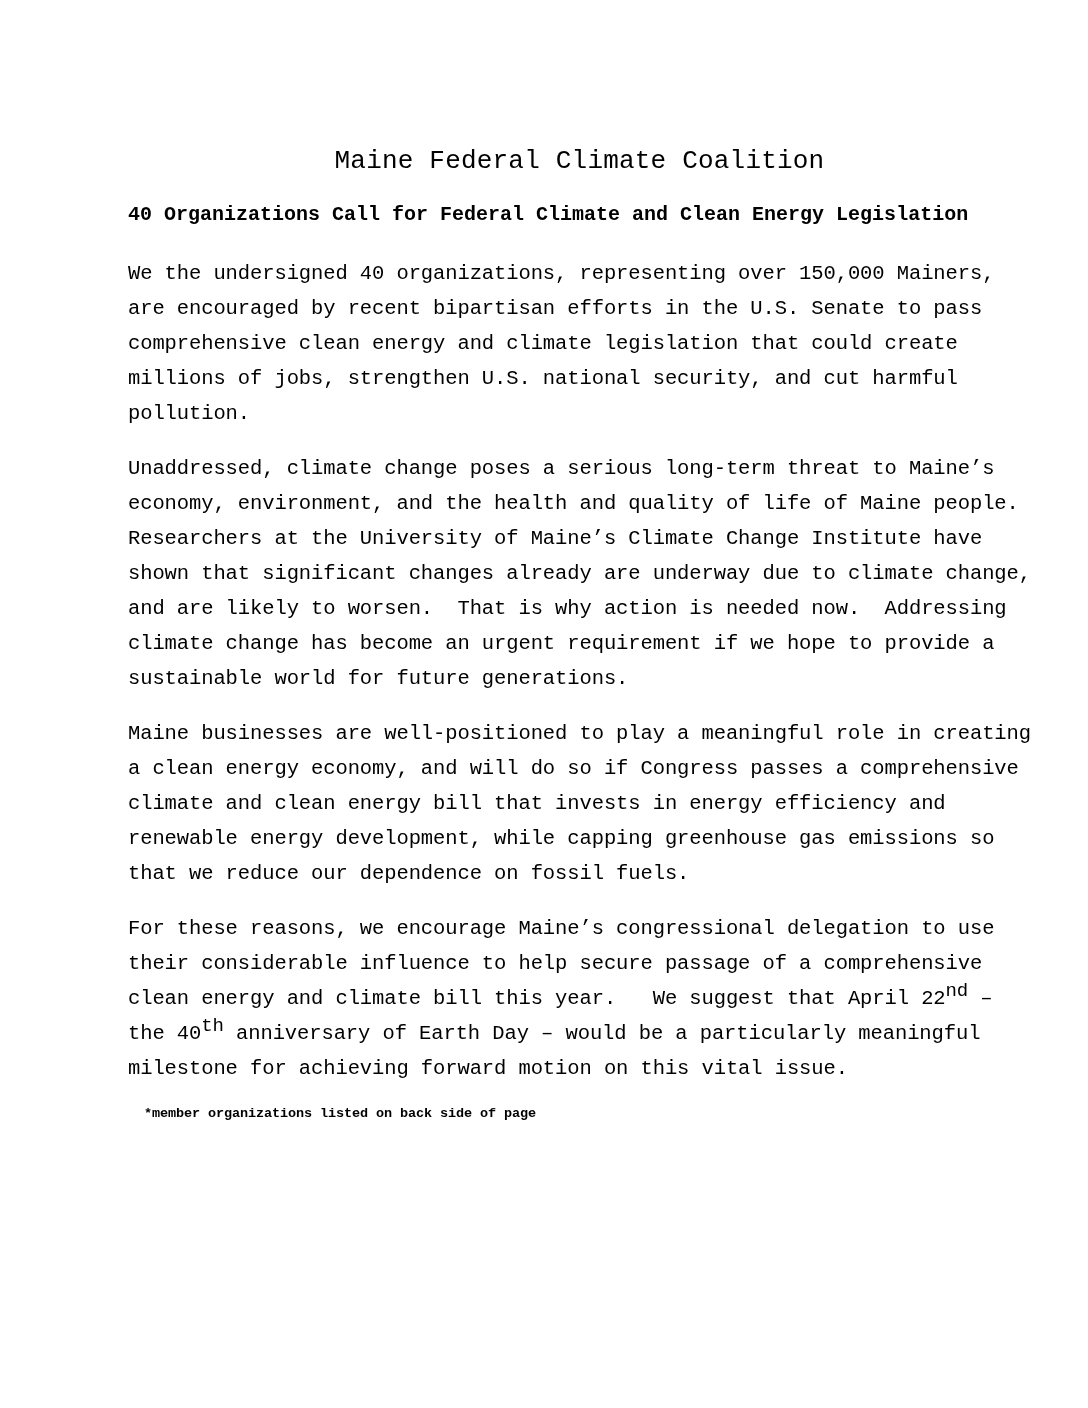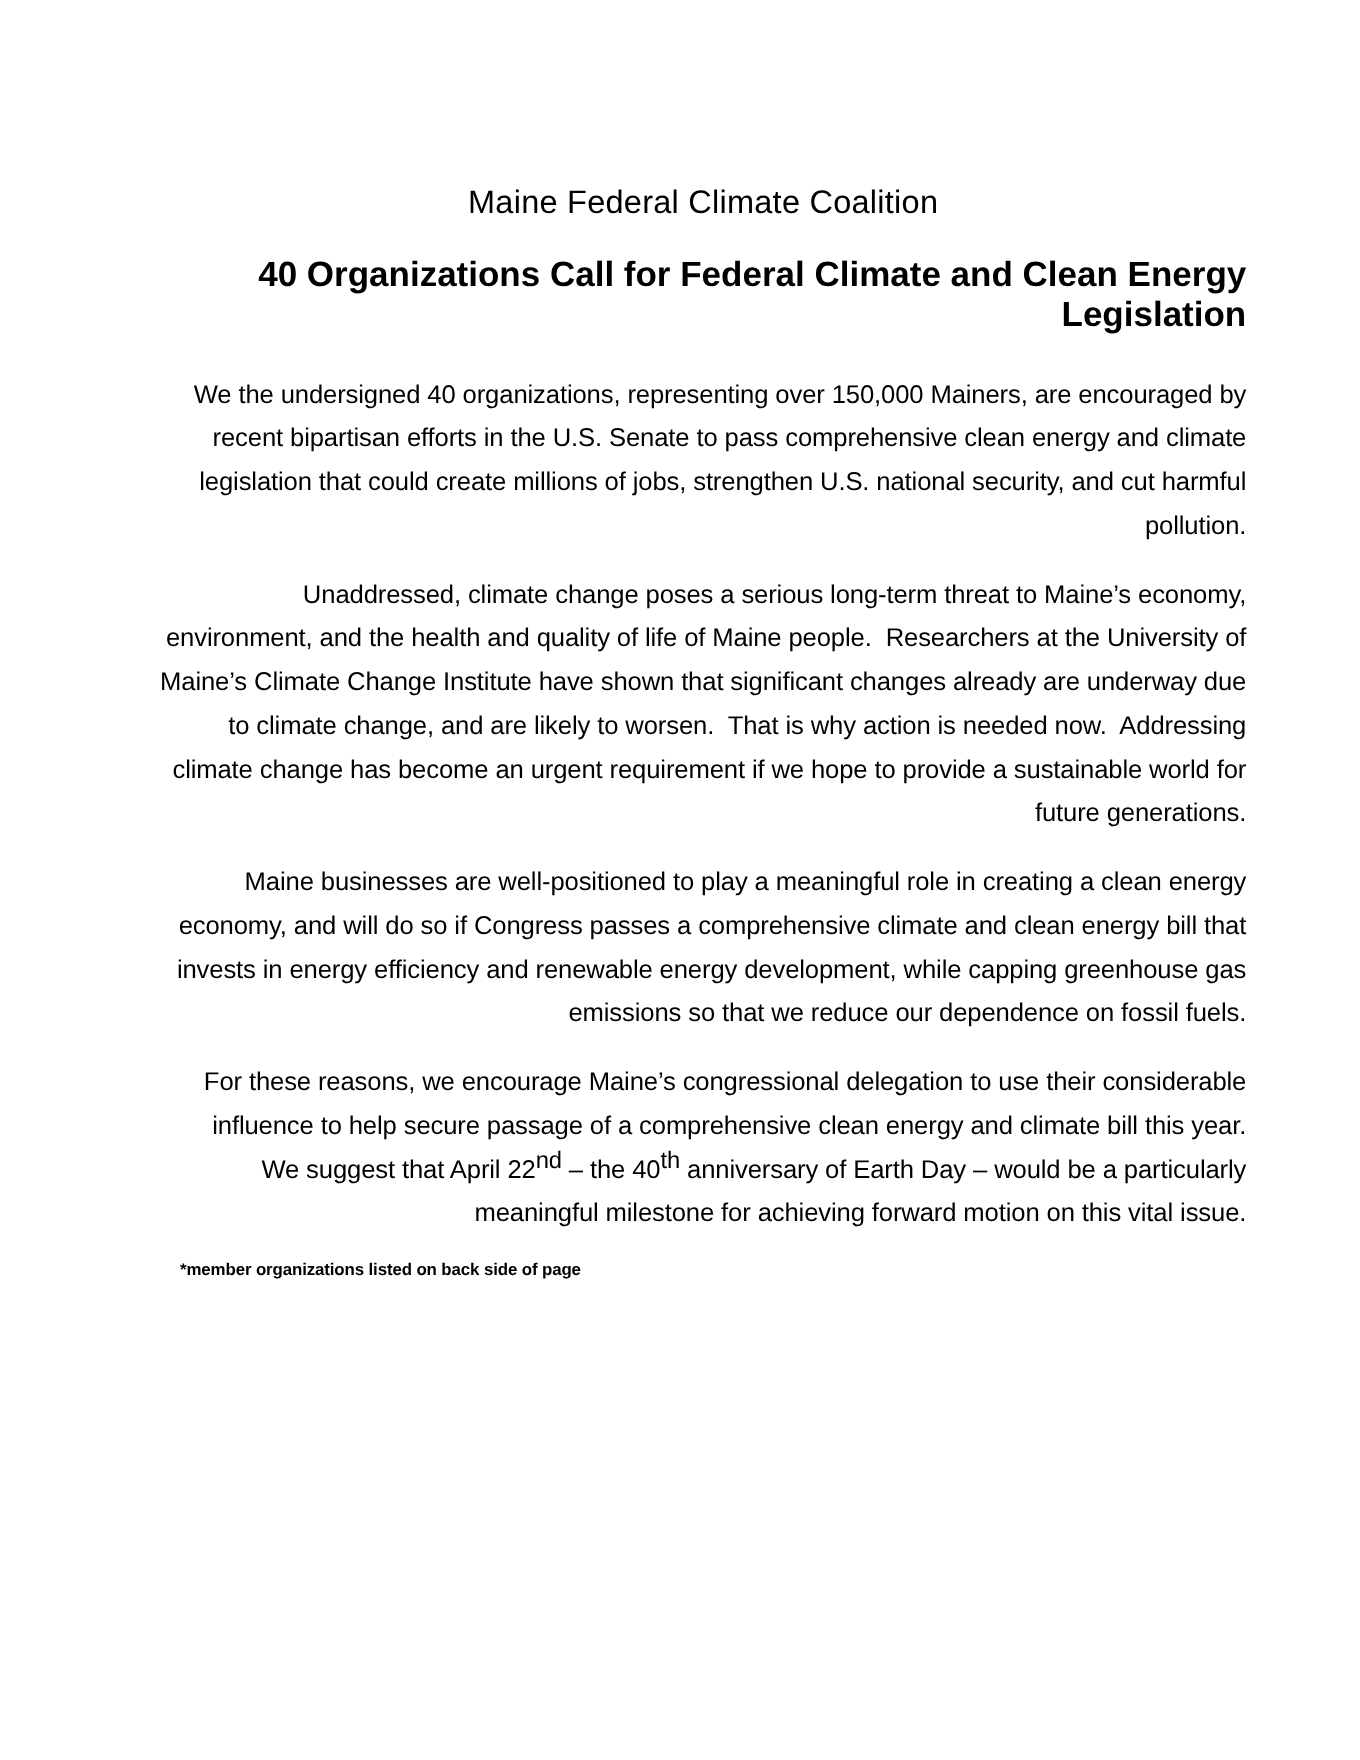--- a/index.html
+++ b/index.html
@@ -6,46 +6,45 @@
     margin: 0;
     padding: 0;
     background: #ffffff;
   }
   .page {
     position: relative;
     width: 1088px;
     height: 1408px;
     background: #ffffff;
     box-sizing: border-box;
-    padding: 146px 91px 0 128px;
-    font-family: Liberation Sans, sans-serif;
+    padding: 146px 57px 0 128px;
+    font-family: Liberation Mono, monospace;
     color: #000000;
     overflow: hidden;
   }
   .doc-title {
     font-size: 26px;
     font-weight: 400;
     text-align: center;
     margin: 0 0 27px 0;
     letter-spacing: 0.2px;
   }
   .doc-subtitle {
-    font-size: 28px;
+    font-size: 20px;
     font-weight: 700;
-    text-align: right;
+    text-align: left;
     margin: 0 0 30px 0;
   }
   .body-para {
     font-size: 20.5px;
     line-height: 35px;
     font-weight: 400;
     margin: 16px 0 20px 0;
     white-space: pre-wrap;
     letter-spacing: -0.1px;
-    text-align: right;
   }
   .body-para sup {
     font-size: 19px;
     line-height: 0;
     vertical-align: super;
   }
   .footnote {
     font-size: 13.5px;
     font-weight: 700;
     margin: 14px 0 0 16px;

